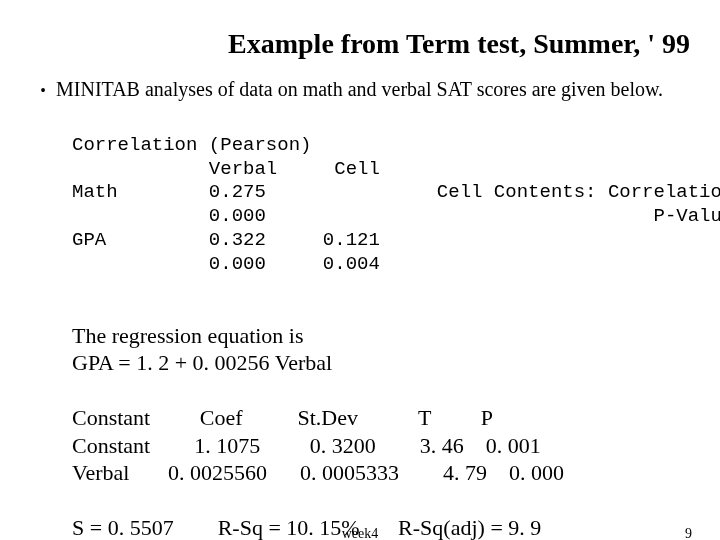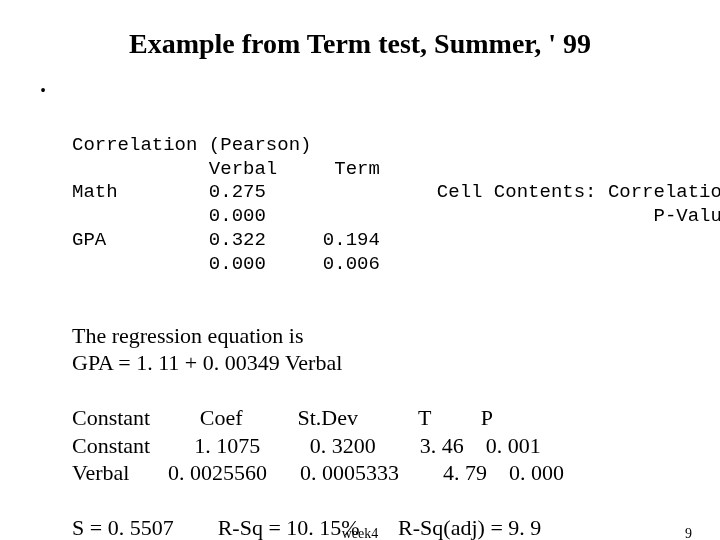--- a/index.html
+++ b/index.html
@@ -14,21 +14,21 @@
   .slide {
     width: 720px;
     height: 540px;
     position: relative;
     box-sizing: border-box;
     padding: 20px 30px 0 30px;
   }
   .title {
     font-size: 28px;
     font-weight: bold;
-    text-align: center;
+    text-align: right;
     margin: 8px 0 18px 0;
   }
   .bullet-row {
     display: flex;
     align-items: flex-start;
     font-size: 20px;
     margin-bottom: 6px;
   }
   .bullet-dot {
     width: 26px;
@@ -74,33 +74,34 @@
 </style>
 </head>
 <body>
 
 <div class="slide">
 
   <div class="title">Example from Term test, Summer, ' 99</div>
 
   <div class="bullet-row">
     <div class="bullet-dot">•</div>
+    <div class="bullet-text">MINITAB analyses of data on math and verbal SAT scores are given below.</div>
   </div>
 
   <div class="mono-block">
 <span>Correlation (Pearson)</span>
-<span>            Verbal     Term</span>
+<span>            Verbal     Cell</span>
 <span>Math        0.275               Cell Contents: Correlation</span>
 <span>            0.000                                  P-Value</span>
-<span>GPA         0.322     0.194</span>
-<span>            0.000     0.006</span></div>
+<span>GPA         0.322     0.121</span>
+<span>            0.000     0.004</span></div>
 
   <div class="serif-block">
 <span>The regression equation is</span>
-<span>GPA = 1. 11 + 0. 00349 Verbal</span>
+<span>GPA = 1. 2 + 0. 00256 Verbal</span>
 <span> </span>
 <span>Constant         Coef          St.Dev           T         P</span>
 <span>Constant        1. 1075         0. 3200        3. 46    0. 001</span>
 <span>Verbal       0. 0025560      0. 0005333        4. 79    0. 000</span>
 <span> </span>
 <span>S = 0. 5507        R-Sq = 10. 15%       R-Sq(adj) = 9. 9</span></div>
 
   <div class="footer">
     <div class="footer-center">week4</div>
     <div class="footer-right">9</div>

